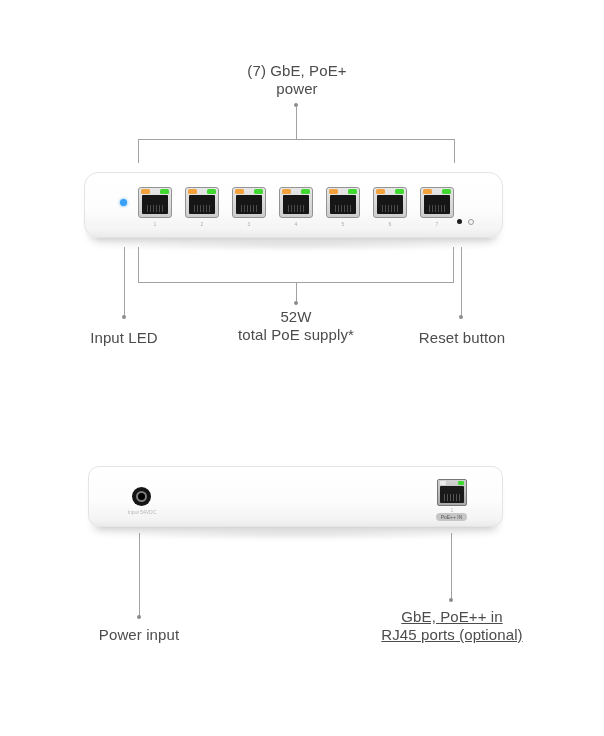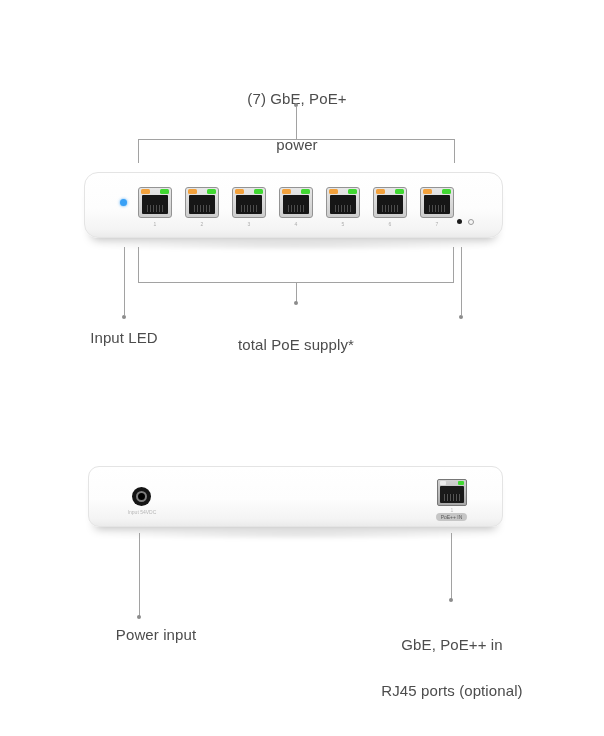--- a/index.html
+++ b/index.html
@@ -5,21 +5,21 @@
   html,body { margin:0; padding:0; background:#ffffff; }
   .canvas {
     position:relative; width:604px; height:736px; background:#ffffff;
     font-family:"Liberation Sans", sans-serif; overflow:hidden;
   }
   
   .callout-text {
     position:absolute; color:#4c4c4c; font-size:15px; line-height:18px;
     text-align:center; letter-spacing:0.1px;
   }
-  .callout-text span { display:block;margin-top:28px; }
+  .callout-text span { display:block; }
   .footnote {
     position:absolute; left:102px; top:674px; width:390px; text-align:center;
     font-size:14px; color:#8f8f8f;
   }
   
   .line { position:absolute; width:1px; background:#a2a2a2; }
   .dot  { position:absolute; width:4px; height:4px; border-radius:50%; background:#8c8c8c; }
   .bracket { position:absolute; border:0 solid #a2a2a2; box-sizing:border-box; }
   .bracket.open-down { border-top-width:1px; border-left-width:1px; border-right-width:1px; }
   .bracket.open-up   { border-bottom-width:1px; border-left-width:1px; border-right-width:1px; }
@@ -159,45 +159,47 @@
   <div class="reset-ring"></div>
 
   <div class="line" style="left:124px; top:247px; height:68px;"></div>
   <div class="dot" style="left:122px; top:315px;"></div>
   <div class="callout-text" style="left:44px; top:329px; width:160px;">Input LED</div>
 
   <div class="bracket open-up" style="left:138px; top:247px; width:316px; height:36px;"></div>
   <div class="line" style="left:296px; top:282px; height:20px;"></div>
   <div class="dot" style="left:294px; top:301px;"></div>
   <div class="callout-text" style="left:196px; top:308px; width:200px;">
+    <span>52W</span>
     <span>total PoE supply*</span>
   </div>
 
   <div class="line" style="left:461px; top:247px; height:68px;"></div>
   <div class="dot" style="left:459px; top:315px;"></div>
+  <div class="callout-text" style="left:381px; top:329px; width:162px;">Reset button</div>
 
   <div class="device device-back"></div>
   <div class="reflection" style="left:100px; top:530px; width:392px;"></div>
 
   <div class="power-jack"></div>
   <div class="jack-label">Input 54VDC</div>
 
   <div class="back-port">
     <div class="led led-off"></div>
     <div class="led led-green" style="background:#41d832;"></div>
     <div class="opening"></div>
   </div>
   <div class="back-port-num">1</div>
   <div class="port-badge">PoE++ IN</div>
 
   <div class="line" style="left:139px; top:533px; height:83px;"></div>
   <div class="dot" style="left:137px; top:615px;"></div>
-  <div class="callout-text" style="left:76px; top:626px; width:160px;">Power input</div>
+  <div class="callout-text" style="left:59px; top:626px; width:160px;">Power input</div>
 
   <div class="line" style="left:451px; top:533px; height:66px;"></div>
   <div class="dot" style="left:449px; top:598px;"></div>
-  <div class="callout-text" style="left:346px; top:608px; width:212px;">
+  <div class="callout-text" style="left:346px; top:608px; width:212px;text-decoration:underline;">
     <span>GbE, PoE++ in</span>
     <span>RJ45 ports (optional)</span>
   </div>
 
 
 </div>
 
 </body></html>

